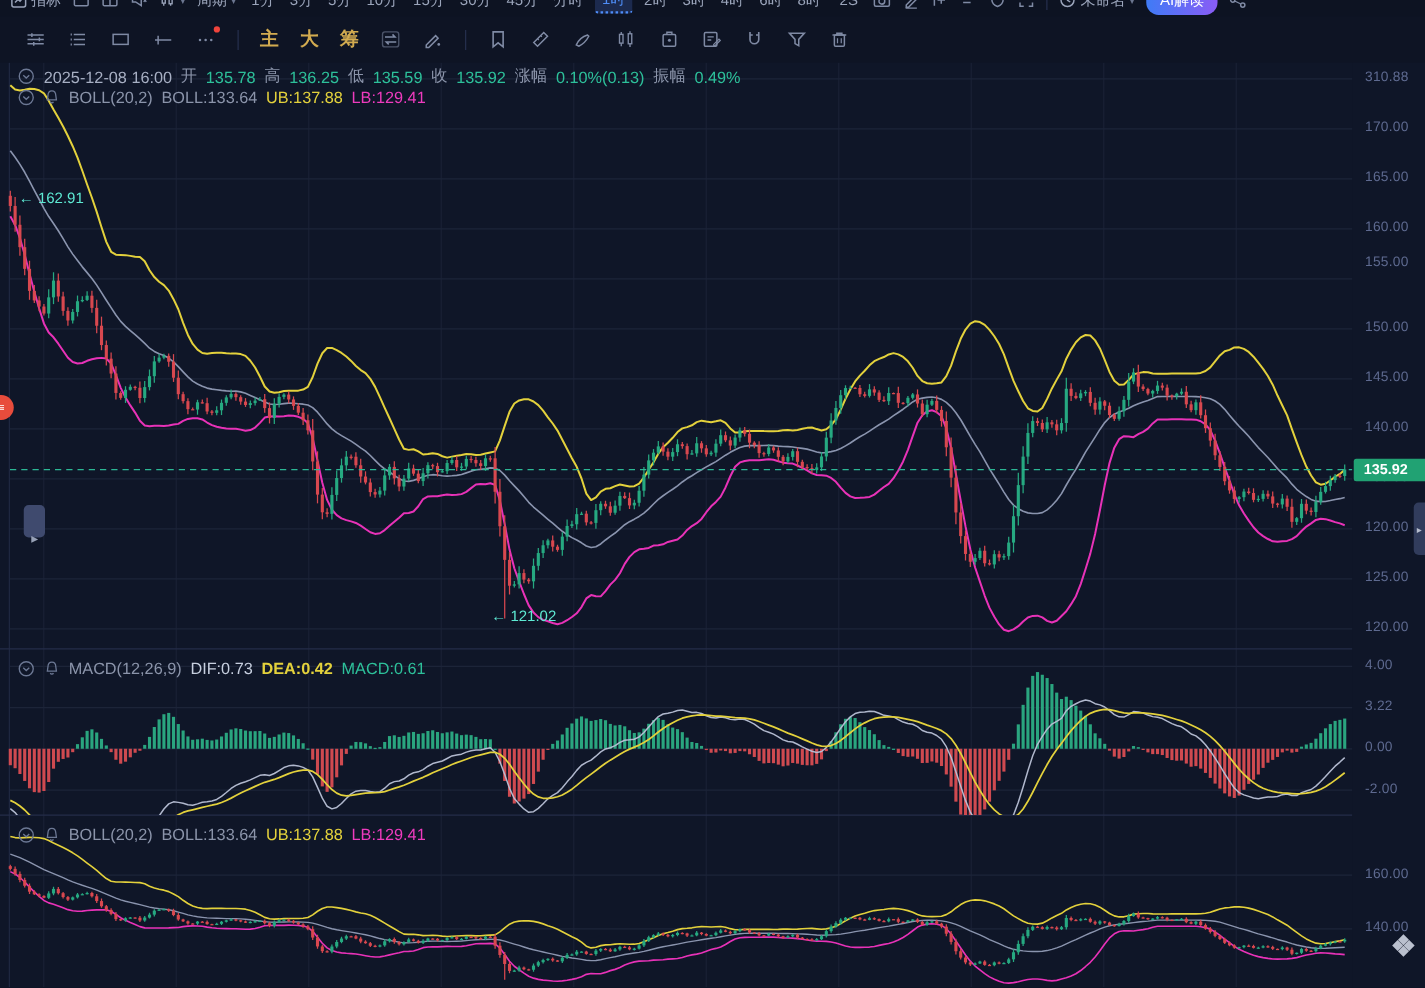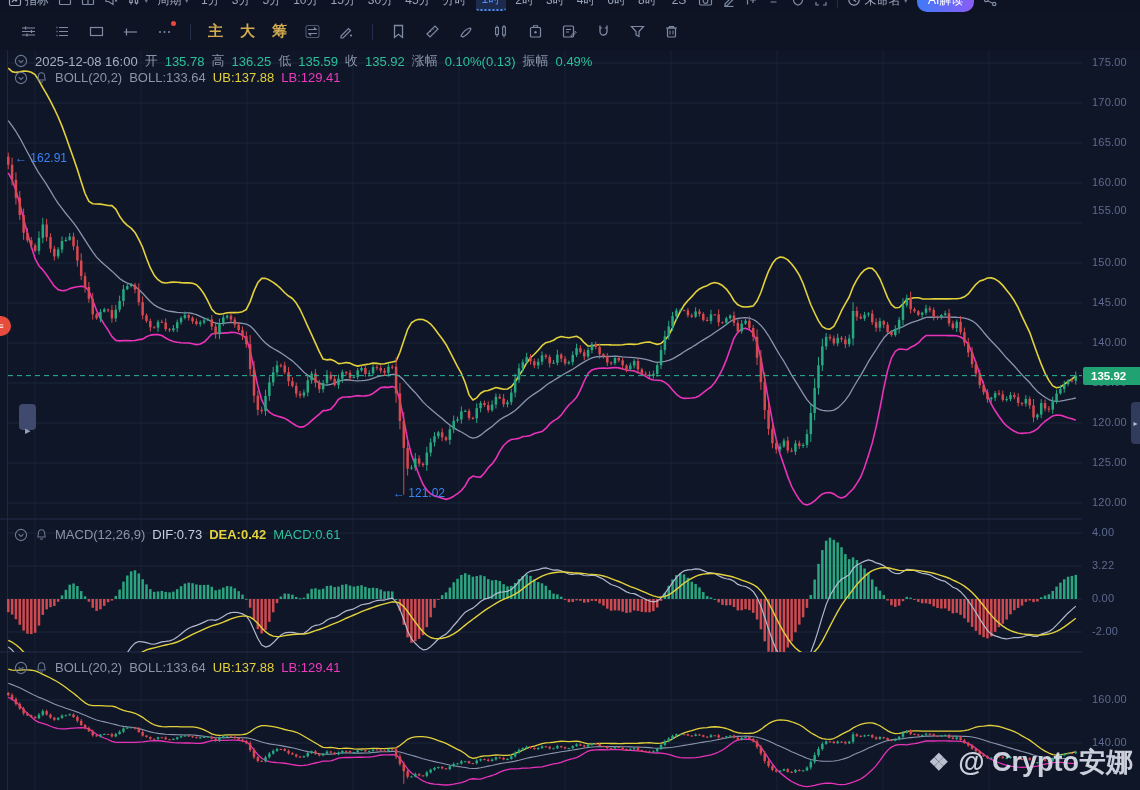--- a/index.html
+++ b/index.html
@@ -28,21 +28,21 @@
   .chart-wrap{position:absolute;top:50px;left:0;width:1082px;height:740px;background:#0f1628;z-index:1}
   .axis-col{position:absolute;top:50px;left:1082px;width:58px;height:740px;background:#0f1628;z-index:2}
   .axis-label{position:absolute;left:10px;font-size:11px;color:#5e6a90;letter-spacing:.2px}
   .price-badge{position:absolute;left:1px;width:54px;height:18px;border-radius:2px;background:#21a273;
                color:#fff;font-size:11.5px;font-weight:700;line-height:18px;padding-left:8px;z-index:5}
   .legend-row{position:absolute;display:flex;align-items:center;gap:7px;font-size:13px;z-index:4;white-space:nowrap}
   .lg-gray{color:#8b94aa}.lg-light{color:#a7afc3}.lg-val{color:#2dc09a}
   .lg-ub{color:#e3d13c;font-weight:400}.lg-lb{color:#ee3bbe}.lg-dif{color:#c7cfdf}
   .lg-dea{color:#e3d13c;font-weight:700}
   .lg-icon{color:#6c7894;display:flex;align-items:center;cursor:pointer}
-  .annot{position:absolute;font-size:12px;color:#3b82f6;z-index:4}
+  .annot{position:absolute;font-size:12px;color:#5eead4;z-index:4}
   .watermark{position:absolute;right:7px;top:744px;z-index:6;display:flex;align-items:center;gap:9px;
              font-size:27px;font-weight:700;color:rgba(217,222,233,.93)}
   .watermark .wm-icon{font-size:23px;color:rgba(205,211,224,.9)}
   .edge-badge{position:absolute;left:-9px;top:316px;width:20px;height:20px;border-radius:50%;
               background:#e84c3c;z-index:6;display:flex;align-items:center;justify-content:center;
               color:#fff;font-size:9px}
   .left-handle{position:absolute;left:19px;top:404px;width:17px;height:26px;background:#3f4a6e;
                border-radius:4px;z-index:5}
   .left-arrow{position:absolute;left:25px;top:424px;color:#97a1b6;font-size:11px;z-index:5}
   .right-handle{position:absolute;left:1131px;top:402px;width:9px;height:42px;background:#313c5c;
@@ -1720,21 +1720,21 @@
         <rect x="1070.68" y="703.0932204574788" width="2.5" height="1" fill="#d8484f"></rect>
         <line x1="1075.77" y1="700.6909565789393" x2="1075.77" y2="704.1892591661939" stroke="#26a981" stroke-width="1"></line>
         <rect x="1074.52" y="701.772" width="2.5" height="1.381706358726774" fill="#26a981"></rect>
       </g>
       <line x1="8" y1="325.6400000000001" x2="1082" y2="325.6400000000001" stroke="#2cb795" stroke-width="1" stroke-dasharray="5 4"></line>
     </svg>
 </div>
 
 <div class="axis-col" id="axis-col">
   <div class="price-badge" id="price-badge" style="top: 316.64px;">135.92</div>
-<div class="axis-label" style="top: 6px;">175.00</div>
+<div class="axis-label" style="top: 6px;">310.88</div>
     <div class="axis-label" style="top: 46px;">170.00</div>
     <div class="axis-label" style="top: 86px;">165.00</div>
     <div class="axis-label" style="top: 126px;">160.00</div>
     <div class="axis-label" style="top: 154px;">155.00</div>
     <div class="axis-label" style="top: 206px;">150.00</div>
     <div class="axis-label" style="top: 246px;">145.00</div>
     <div class="axis-label" style="top: 286px;">140.00</div>
     <div class="axis-label" style="top: 326px;">135.00</div>
     <div class="axis-label" style="top: 366px;">120.00</div>
     <div class="axis-label" style="top: 406px;">125.00</div>
@@ -1830,14 +1830,13 @@
     <span>≡</span>
   </div>
 <div class="left-handle"></div>
 <div class="left-arrow">▸</div>
 <div class="right-handle">
     <span>▸</span>
   </div>
 
 <div class="watermark">
   <span class="wm-icon">❖</span>
-  <span>@ Crypto安娜</span>
 </div>
 
 </body></html>

